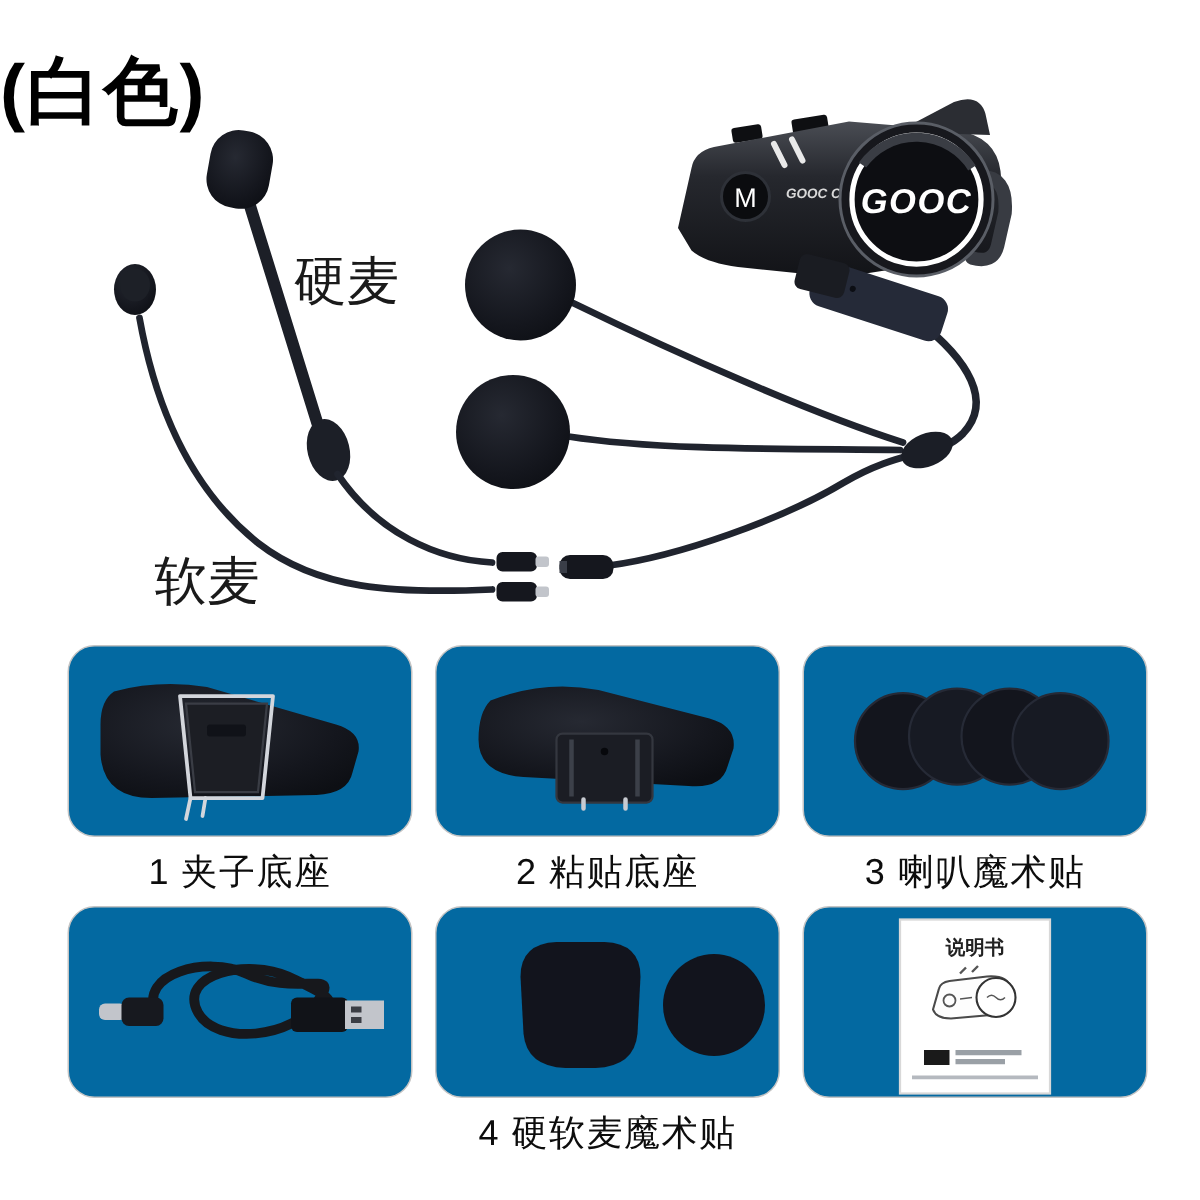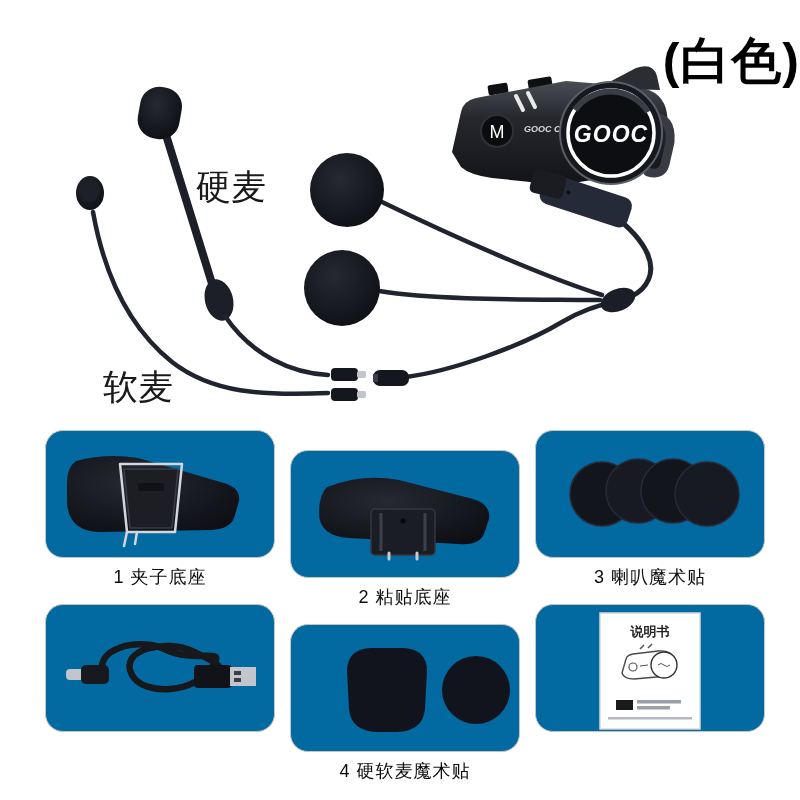--- a/index.html
+++ b/index.html
@@ -1,30 +1,30 @@
 <!DOCTYPE html>
 <html><head>
 <meta charset="utf-8">
 <style>
   html,body{margin:0;padding:0;background:#ffffff;}
   body{width:800px;height:800px;position:relative;overflow:hidden;
        font-family:"Liberation Sans","DejaVu Sans",sans-serif;color:#111;}
   .abs{position:absolute;}
-  #page-title{top:28px;left:0;width:800px;text-align:right;
+  #page-title{top:28px;left:0;width:800px;text-align:left;
       font-size:50px;font-weight:bold;letter-spacing:1px;color:#000;}
   .part-label{font-size:35px;color:#1a1a1a;}
   #hard-mic-label{left:196px;top:164px;}
   #soft-mic-label{left:103px;top:364px;}
   #diagram-svg{top:0;left:0;}
   .kit-item{position:absolute;width:230px;}
   .kit-box{width:228px;height:126px;border:1px solid #c4c4c4;border-radius:18px;
       background:#0369a1;overflow:hidden;}
-  .kit-caption{margin-top:7px;text-align:center;font-size:18px;color:#0d0d0d;
+  .kit-caption{margin-top:7px;text-align:center;font-size:24px;color:#0d0d0d;
       letter-spacing:1px;white-space:nowrap;}
-  .c1{left:45px;} .c2{left:290px;margin-top:20px;} .c3{left:535px;}
+  .c1{left:45px;} .c2{left:290px;} .c3{left:535px;}
   .r1{top:430px;} .r2{top:604px;}
   svg text{font-family:"Liberation Sans","DejaVu Sans",sans-serif;}
 </style>
 </head>
 <body>
 
 <div class="abs" id="page-title">(白色)</div>
 
 <svg class="abs" id="diagram-svg" width="800" height="430" viewBox="0 0 800 430">
   <defs>

